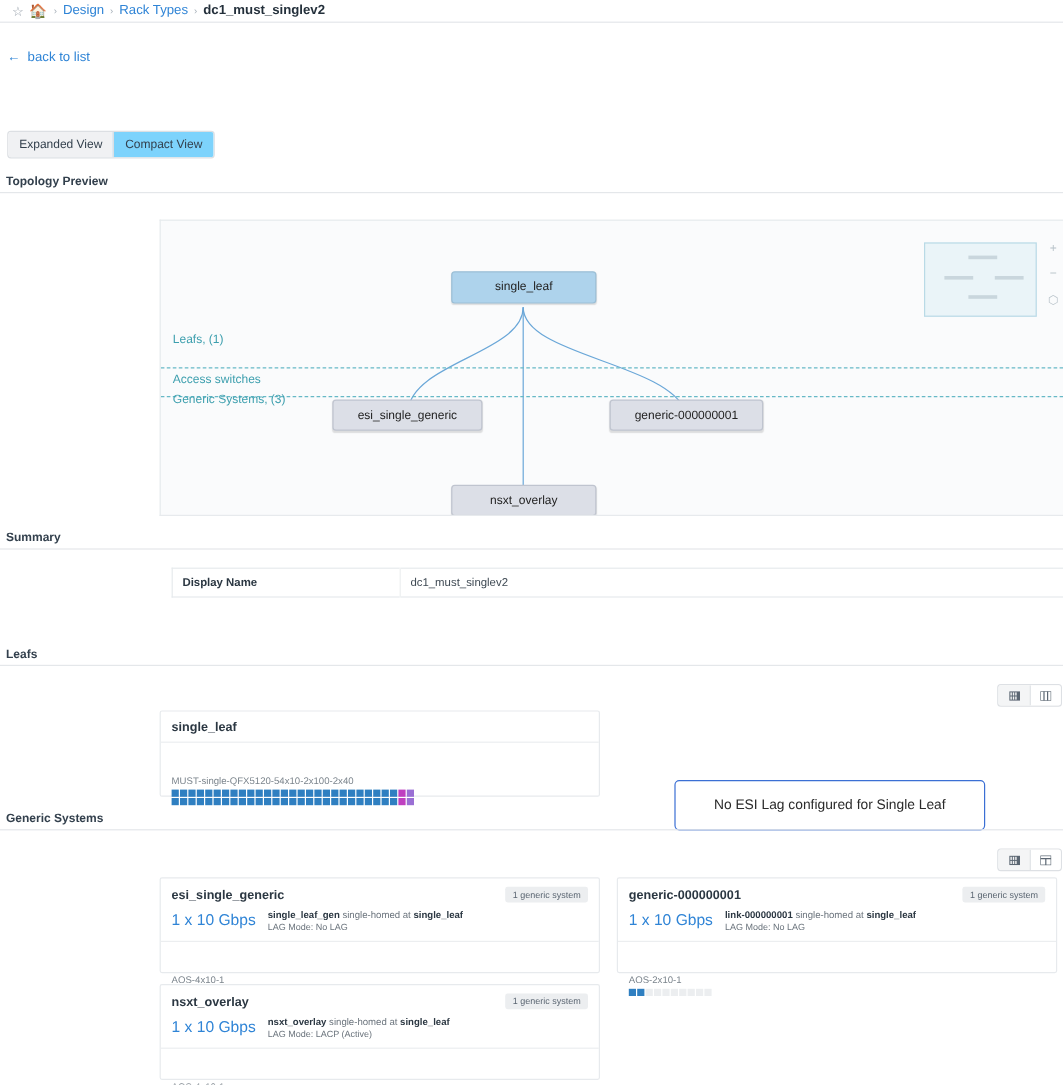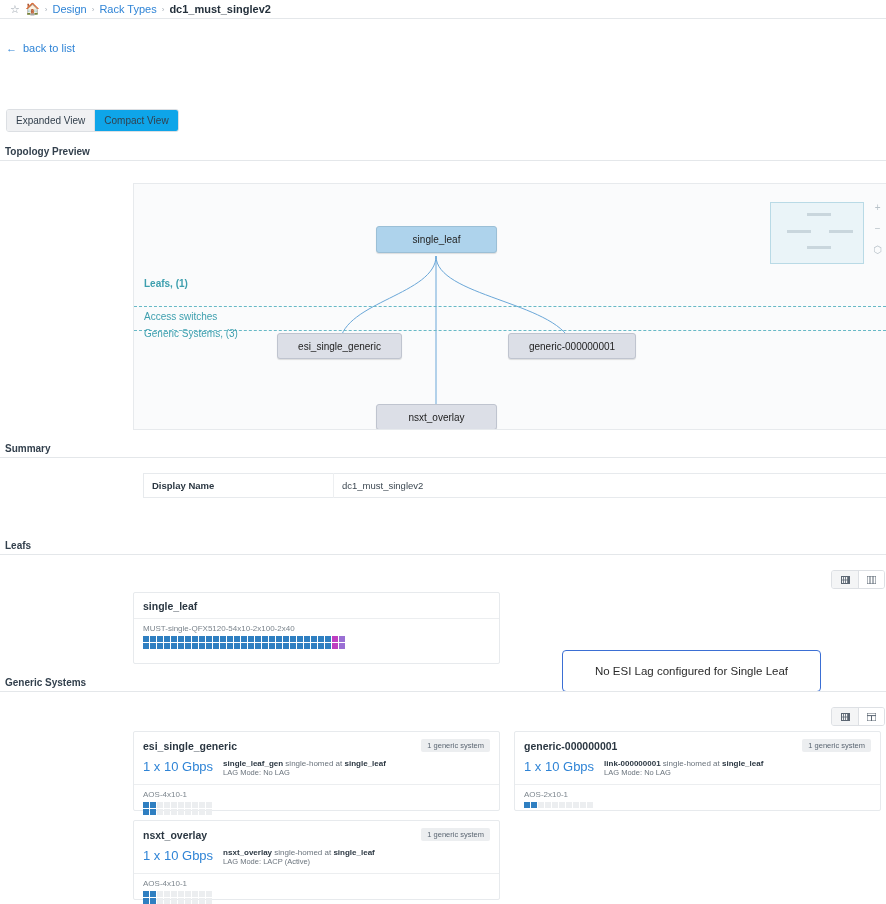--- a/index.html
+++ b/index.html
@@ -51,21 +51,21 @@
   .view-toggle button {
     border: none;
     background: #f0f1f3;
     font-family: "Liberation Sans", sans-serif;
     font-size: 10px;
     color: #33404d;
     padding: 5px 9px;
     cursor: pointer;
   }
   .view-toggle button.inactive {
-    background: #0ea5e9;
+    background: #7dd3fc;
     border-left: 1px solid #dcdfe3;
   }
 
   
   .section-header {
     position: absolute; left: 0; width: 886px;
     font-size: 10px; font-weight: bold; color: #33404d;
     padding-left: 5px;
     padding-bottom: 3px;
     border-bottom: 1px solid #e4e7ea;
@@ -174,21 +174,21 @@
   .badge {
     background: #eceef0; color: #5b6672;
     font-size: 7.5px; padding: 2px 6px; border-radius: 2px;
   }
   .speed { font-size: 13px; }
   .speed-purple { color: #b455c8; }
   .speed-blue { color: #2f84d6; }
   .link-desc { font-size: 8px; color: #6a737c; }
   .link-desc b { color: #2b3742; }
   .lag-mode { font-size: 7.5px; color: #6a737c; }
-  .panel-name { font-size: 8px; color: #7c858d; }
+  .panel-name { font-size: 8px; color: #7c858d; margin-top: 22px; }
   .card-divider { border-top: 1px solid #eceef0; }
 
   
   .ports { display: flex; gap: 1px; }
   .pcol { display: flex; flex-direction: column; gap: 1px; }
   .psq { width: 6px; height: 6px; }
   .p-blue { background: #2f7fc1; }
   .p-magenta { background: #bf3fc0; }
   .p-violet { background: #9a6fd4; }
   .p-empty { background: #eceef0; }
@@ -238,21 +238,21 @@
   <svg class="topo-svg" width="753" height="247">
 
     <path d="M302,72 C302,110 210,118 206,158" fill="none" stroke="#6aa7d8" stroke-width="1"></path>
     <path d="M302,72 L302,228" fill="none" stroke="#6aa7d8" stroke-width="1"></path>
     <path d="M302,72 C302,112 420,118 437,158" fill="none" stroke="#6aa7d8" stroke-width="1"></path>
   </svg>
 
   <div class="dash-line" style="top:122px;"></div>
   <div class="dash-line" style="top:146px;"></div>
 
-  <div class="tier-label" style="left:10px; top:94px;font-weight:bold;">Leafs, (1)</div>
+  <div class="tier-label" style="left:10px; top:94px;">Leafs, (1)</div>
   <div class="tier-label" style="left:10px; top:127px;">Access switches</div>
   <div class="tier-label" style="left:10px; top:144px;">Generic Systems, (3)</div>
 
   <div class="topo-node node-leaf" style="left:242px; top:42px; width:121px; height:27px;">single_leaf</div>
 
   <div class="topo-node node-generic" style="left:143px; top:149px; width:125px; height:26px;">esi_single_generic</div>
 
   <div class="topo-node node-generic" style="left:374px; top:149px; width:128px; height:26px;">generic-000000001</div>
 
   <div class="topo-node node-generic" style="left:242px; top:220px; width:121px; height:26px;">nsxt_overlay</div>

